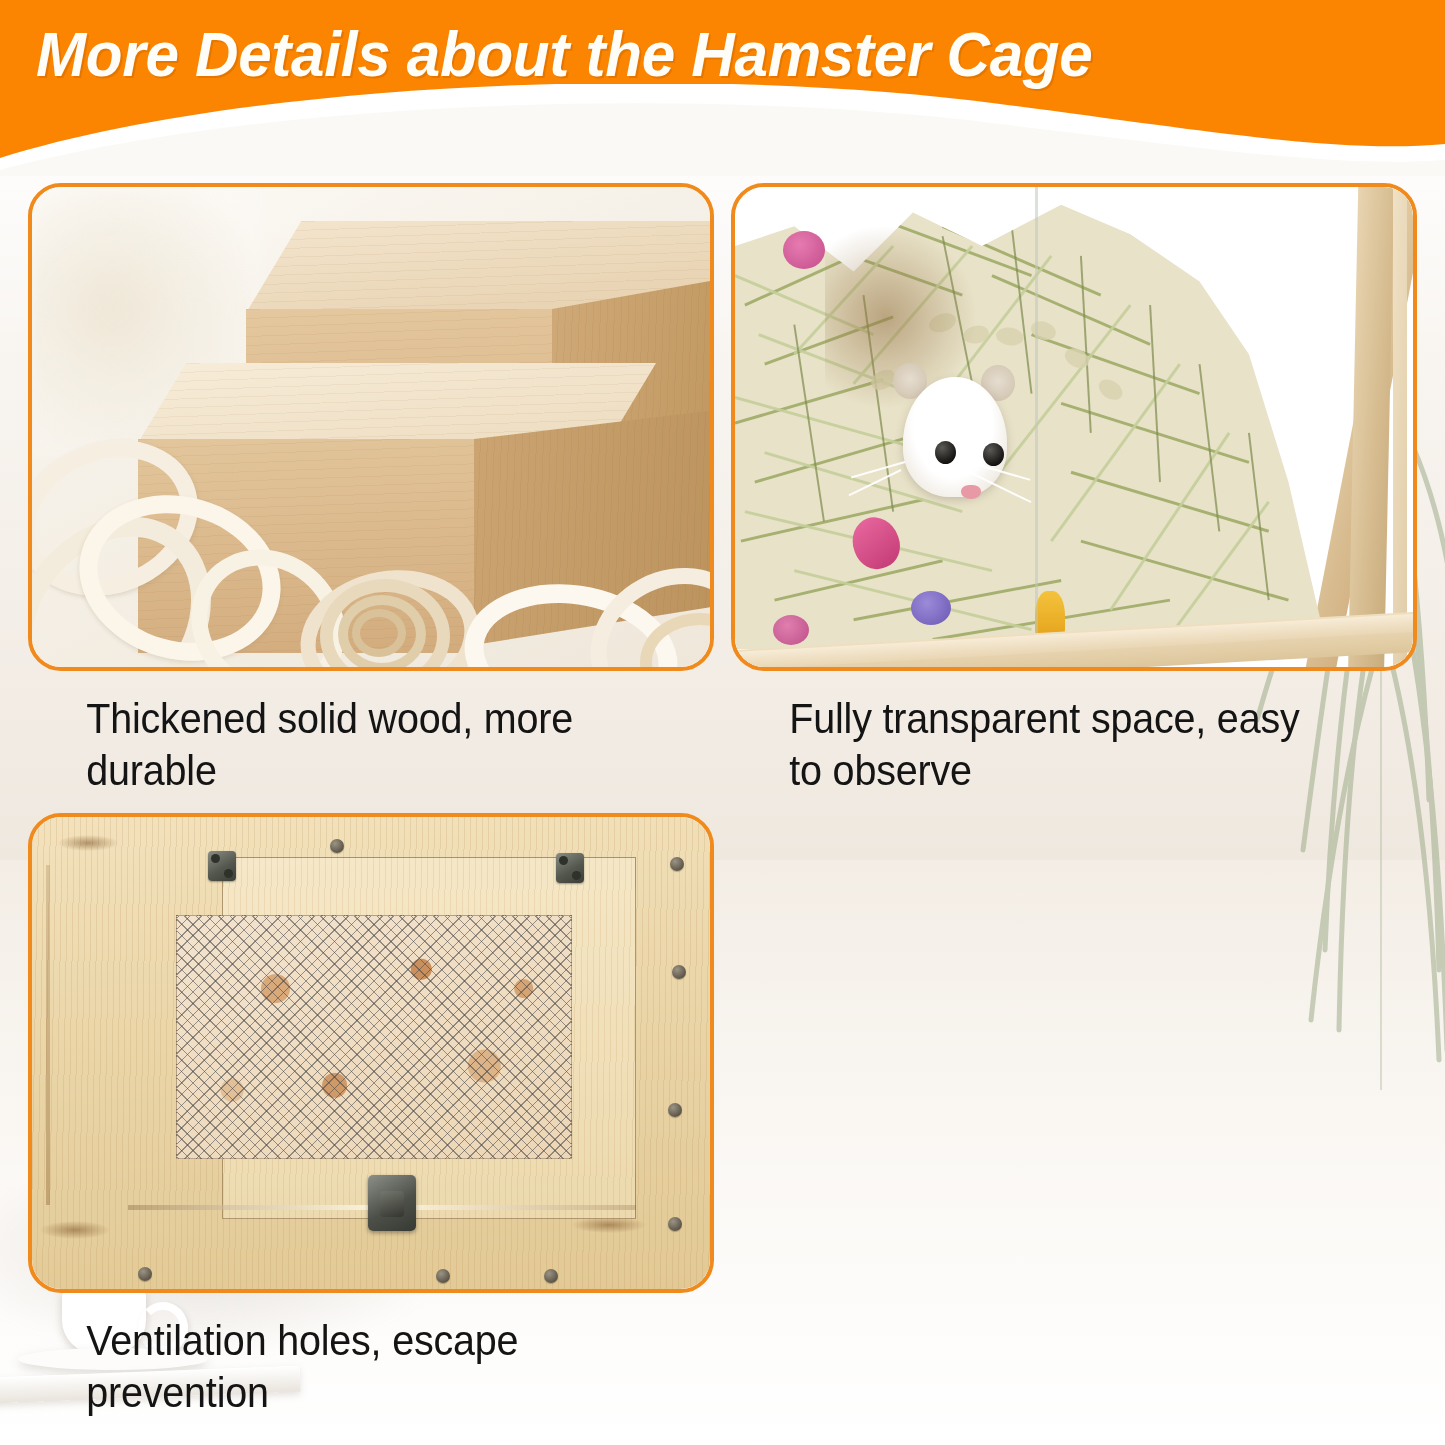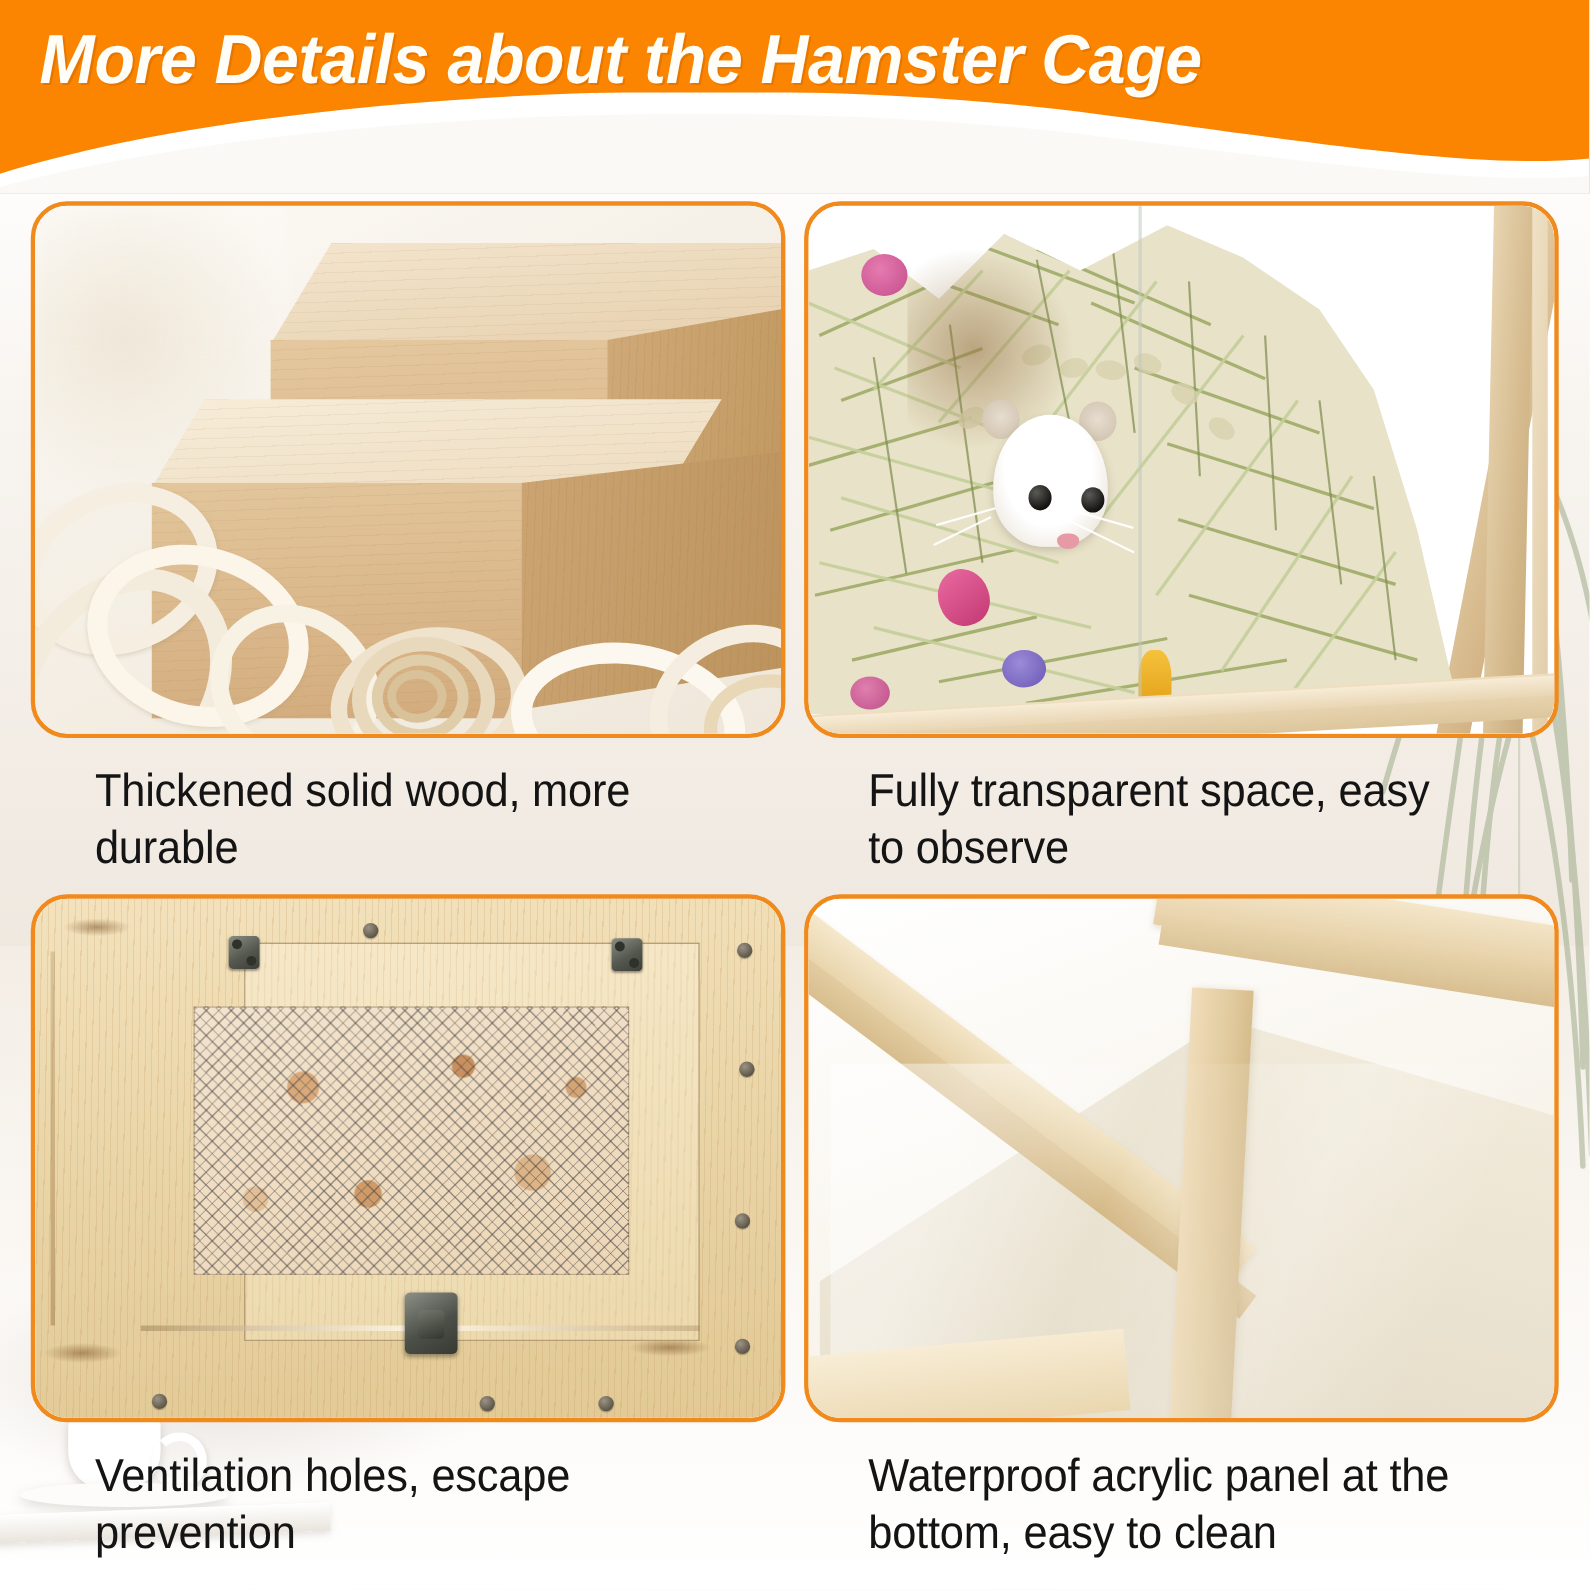--- a/index.html
+++ b/index.html
@@ -441,31 +441,14 @@
         <div class="flower" id="fl5"></div>
 
         <div id="p2-glassline"></div>
         <div id="p2-base"></div>
         <div id="p2-base2"></div>
       </div>
     </div>
     <div class="caption">Fully transparent space, easy to observe</div>
   </div>
 
-  <div class="cell c4">
-    <div class="photo">
-      <div class="photo-inner">
-        <div class="p4-bg"></div>
-        <div id="p4-glass-l"></div>
-        <div id="p4-glass-r"></div>
-        <div id="p4-rail-l"></div>
-        <div id="p4-rail-l2"></div>
-        <div id="p4-rail-r"></div>
-        <div id="p4-rail-r2"></div>
-        <div id="p4-post"></div>
-        <div id="p4-sheen"></div>
-        <div id="p4-foot"></div>
-      </div>
-    </div>
-    <div class="caption">Waterproof acrylic panel at the bottom, easy to clean</div>
-  </div>
 
 </div>
 
 </body></html>

